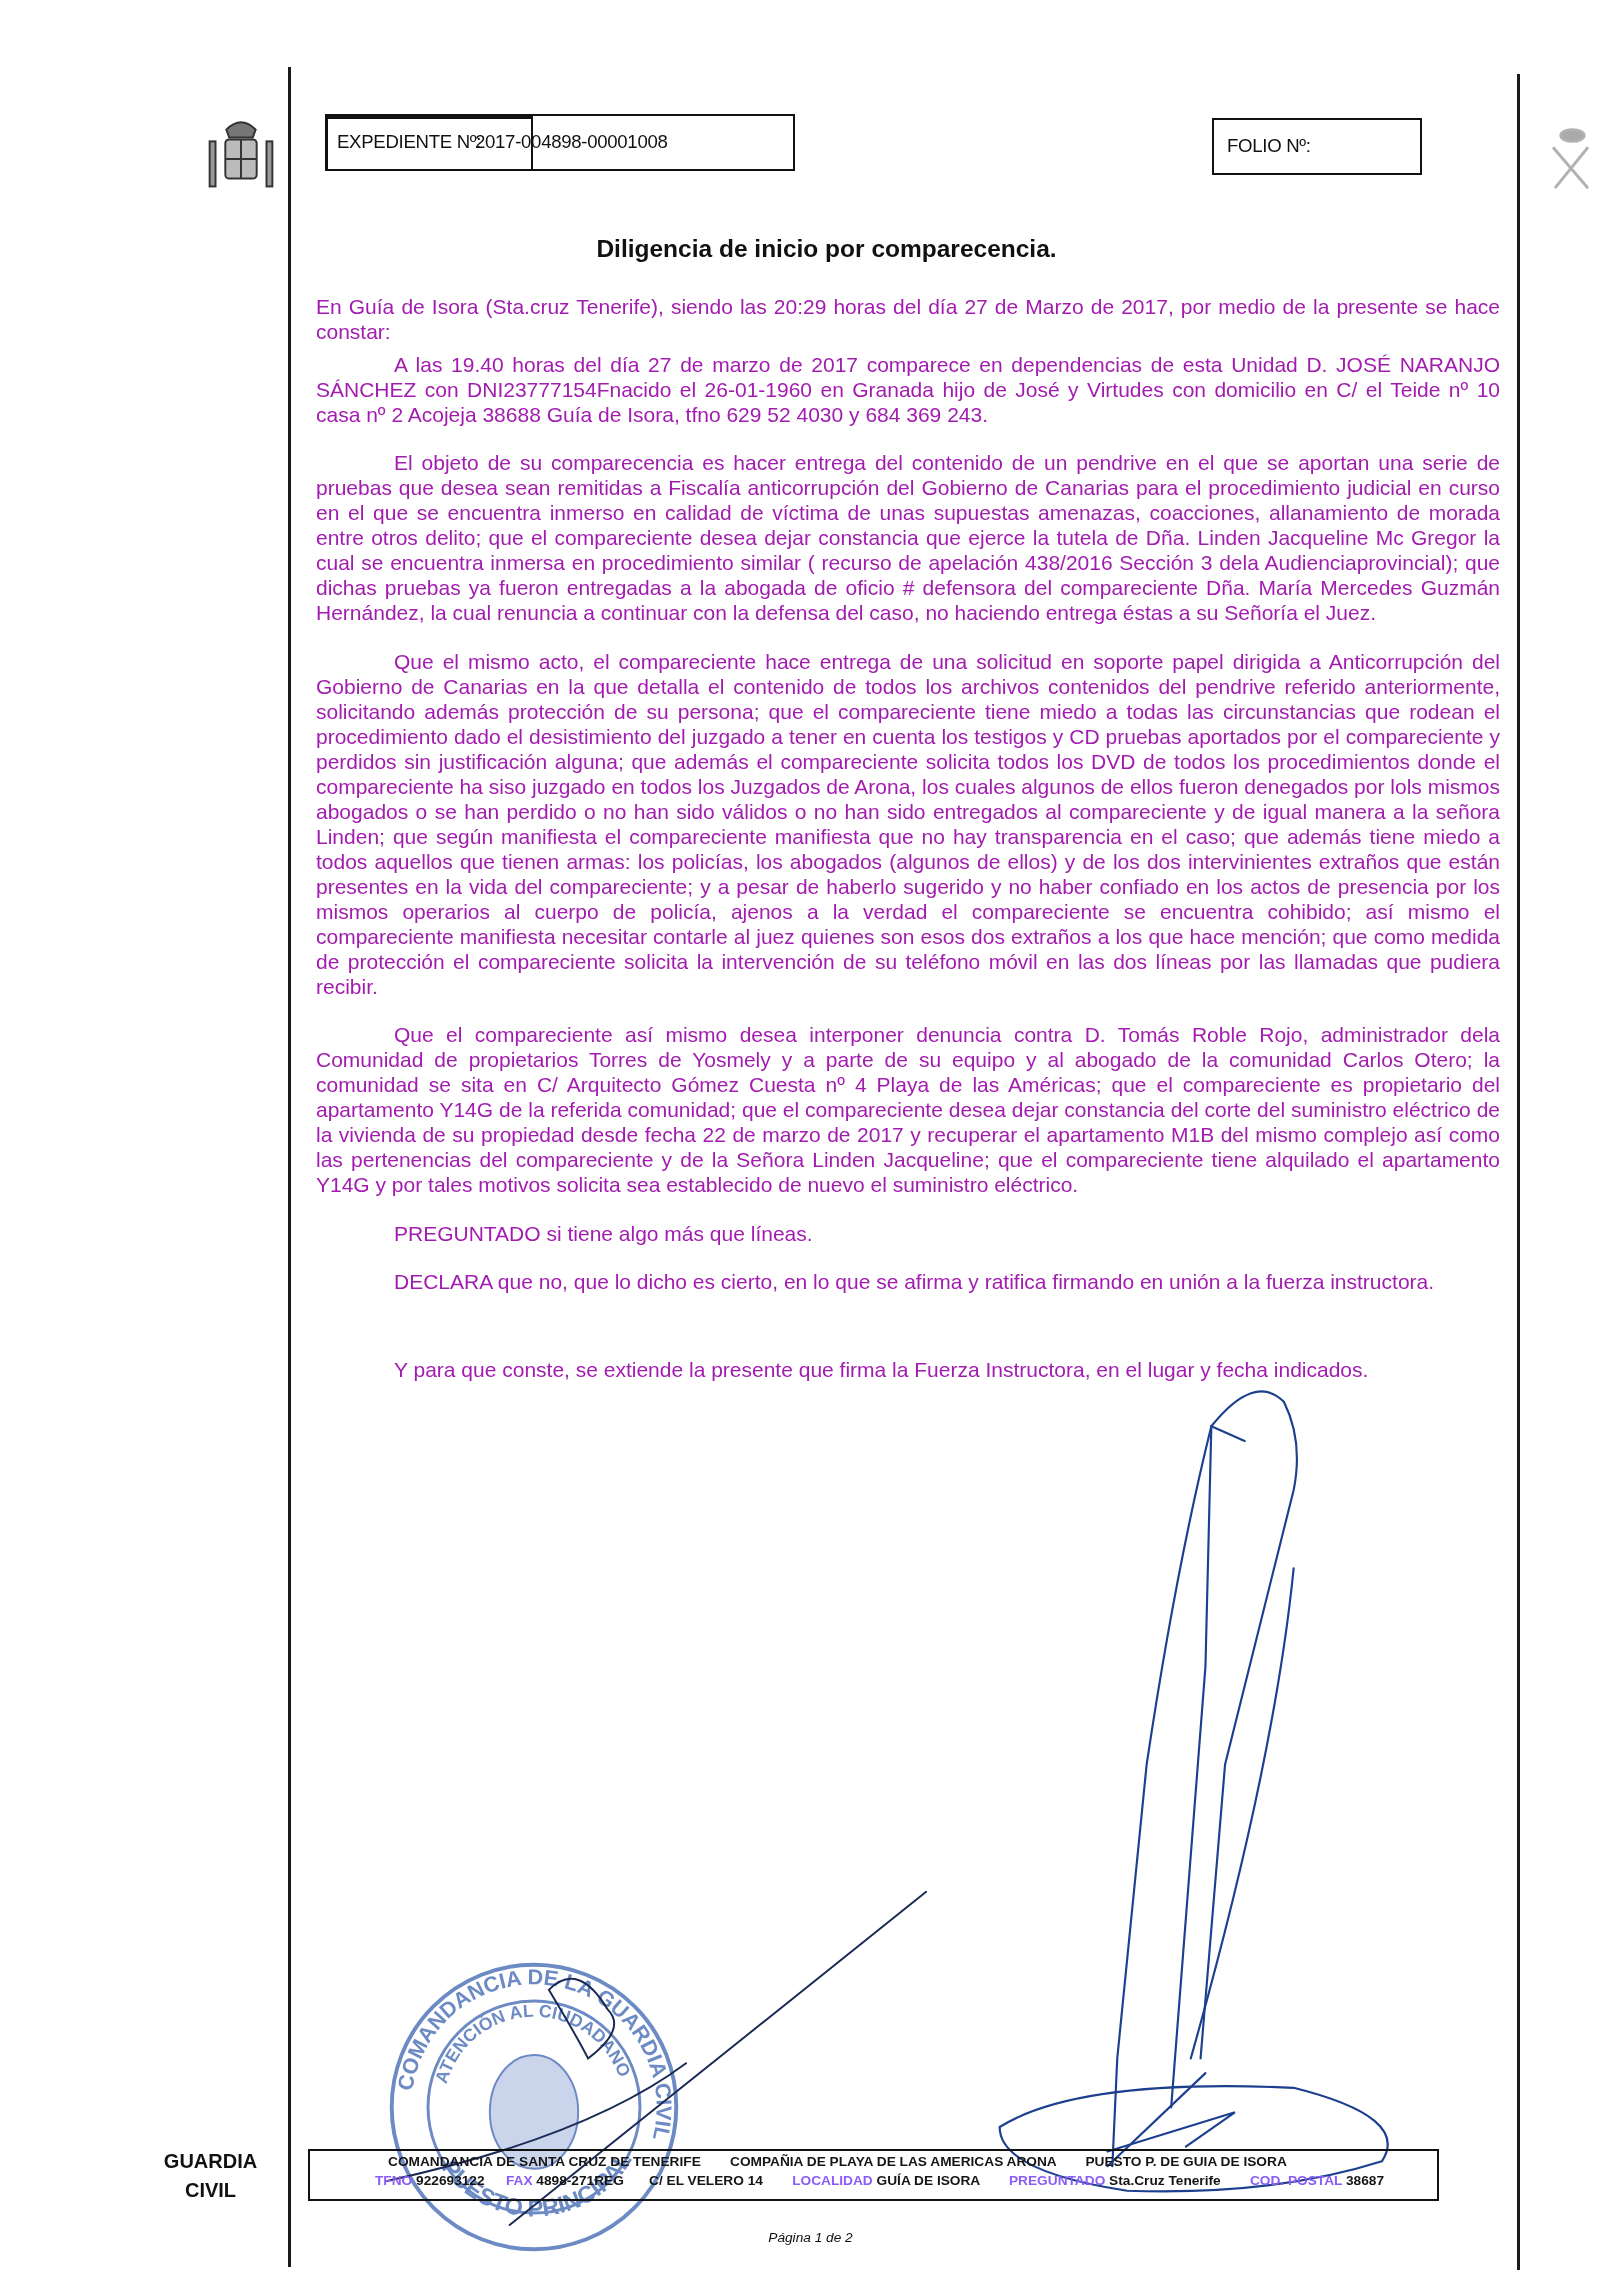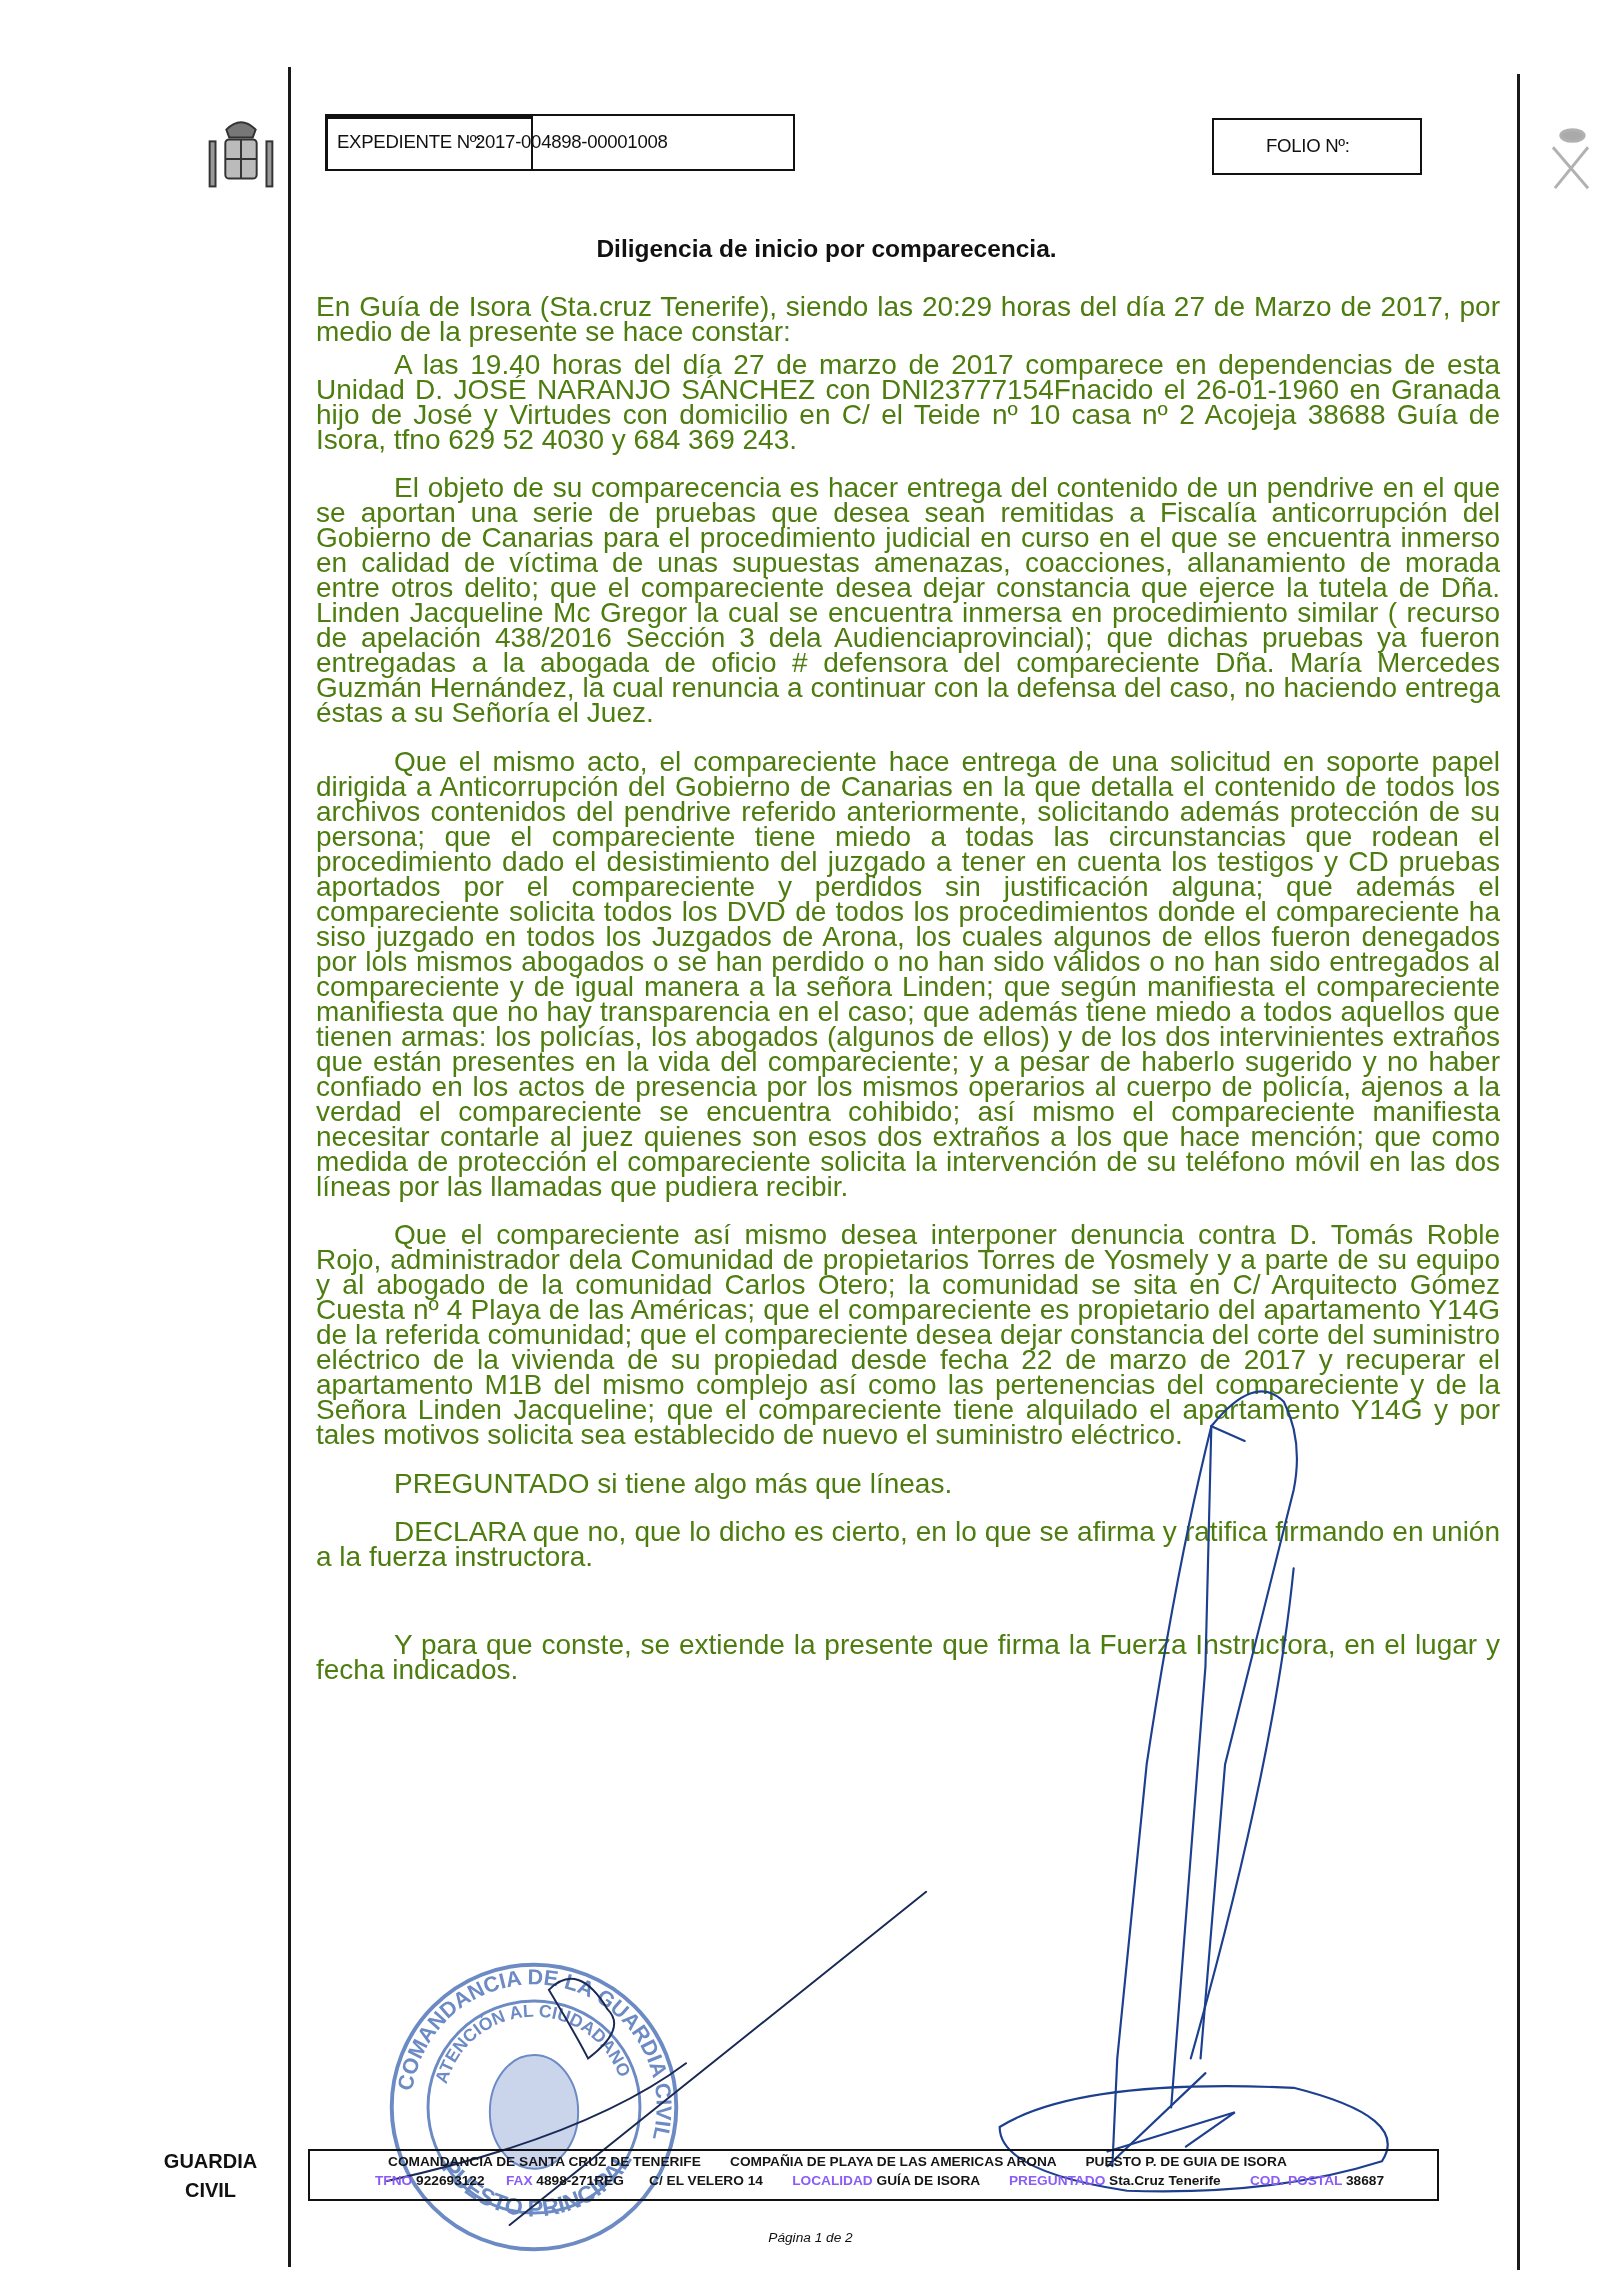--- a/index.html
+++ b/index.html
@@ -3,21 +3,21 @@
 <meta charset="utf-8">
 <style>
   html, body { margin: 0; padding: 0; background: #ffffff; }
   body { width: 1621px; height: 2292px; position: relative; overflow: hidden;
          font-family: "Liberation Sans", sans-serif; color: #111; }
   .vline { position: absolute; width: 2.9px; background: #1a1a1a; }
   .box { position: absolute; border: 2.9px solid #111; box-sizing: border-box; }
   .box-text { position: absolute; font-family: "Liberation Sans", sans-serif; font-size: 18.6px; letter-spacing: -0.3px; color: #111; }
   .title { position: absolute; left: 0; width: 100%; text-align: center; top: 235px;
            font-size: 24.5px; font-weight: bold; }
-  .body-text { position: absolute; left: 316px; width: 1184px; font-size: 28px; line-height: 25px; text-align: justify; color: #4d7c0f; }
+  .body-text { position: absolute; left: 316px; width: 1184px; font-size: 21px; line-height: 25px; text-align: justify; color: #a21caf; }
   .body-text p { margin: 0 0 15.7px 0; }
   .indent { text-indent: 78px; }
   .footer-box { position: absolute; left: 308px; top: 2149px; width: 1131px; height: 52px; border: 2.9px solid #111; box-sizing: border-box; font-weight: bold; }
   .footer-line { position: absolute; left: 78px; font-size: 13.7px; white-space: nowrap; color: #151515; }
   .faded { color: #8b5cf6; }
   .gc { position: absolute; left: 147px; top: 2147px; width: 127px; text-align: center; font-weight: bold; font-size: 20px; line-height: 29px; }
   .pagenum { position: absolute; left: 0; width: 1621px; top: 2230px; text-align: center; font-size: 13.7px; font-style: italic; }
   svg { position: absolute; left: 0; top: 0; }
 </style>
 </head>
@@ -54,21 +54,21 @@
 
 <div class="box" style="left:325px; top:114px; width:208px; height:57px; border:none;"></div>
 
 <div class="box" style="left:325px; top:114px; width:207px; height:57px; border:none;"></div>
 
 <div class="box" style="left:325px; top:114px; width:470px; height:57px;"></div>
 <span class="box-text" style="left:337px; top:131px;">EXPEDIENTE Nº:</span>
 <span class="box-text" style="left:475px; top:131px;">2017-004898-00001008</span>
 
 <div class="box" style="left:1212px; top:118px; width:210px; height:57px;"></div>
-<span class="box-text" style="left:1266px; top:135px;">FOLIO Nº:</span>
+<span class="box-text" style="left:1227px; top:135px;">FOLIO Nº:</span>
 <span class="box-text" style="left:1328px; top:135px;"></span>
 
 <div class="title" style="left:16px; width:1621px;">Diligencia de inicio por comparecencia.</div>
 
 <div class="body-text" style="top:294px;">
   <p style="margin-bottom:7.8px;">En Guía de Isora (Sta.cruz Tenerife), siendo las 20:29 horas del día 27 de Marzo de 2017, por medio de la presente se hace constar:</p>
   <p class="indent" style="margin-bottom:23.5px;">A las 19.40 horas del día 27 de marzo de 2017 comparece en dependencias de esta Unidad D. JOSÉ NARANJO SÁNCHEZ con DNI23777154Fnacido el 26-01-1960 en Granada hijo de José y Virtudes con domicilio en C/ el Teide nº 10 casa nº 2 Acojeja 38688 Guía de Isora, tfno 629 52 4030 y 684 369 243.</p>
   <p class="indent" style="margin-bottom:23.5px;">El objeto de su comparecencia es hacer entrega del contenido de un pendrive en el que se aportan una serie de pruebas que desea sean remitidas a Fiscalía anticorrupción del Gobierno de Canarias para el procedimiento judicial en curso en el que se encuentra inmerso en calidad de víctima de unas supuestas amenazas, coacciones, allanamiento de morada entre otros delito; que el compareciente desea dejar constancia que ejerce la tutela de Dña. Linden Jacqueline Mc Gregor la cual se encuentra inmersa en procedimiento similar ( recurso de apelación 438/2016 Sección 3 dela Audienciaprovincial); que dichas pruebas ya fueron entregadas a la abogada de oficio # defensora del compareciente Dña. María Mercedes Guzmán Hernández, la cual renuncia a continuar con la defensa del caso, no haciendo entrega éstas a su Señoría el Juez.</p>
   <p class="indent" style="margin-bottom:23.5px;">Que el mismo acto, el compareciente hace entrega de una solicitud en soporte papel dirigida a Anticorrupción del Gobierno de Canarias en la que detalla el contenido de todos los archivos contenidos del pendrive referido anteriormente, solicitando además protección de su persona; que el compareciente tiene miedo a todas las circunstancias que rodean el procedimiento dado el desistimiento del juzgado a tener en cuenta los testigos y CD pruebas aportados por el compareciente y perdidos sin justificación alguna; que además el compareciente solicita todos los DVD de todos los procedimientos donde el compareciente ha siso juzgado en todos los Juzgados de Arona, los cuales algunos de ellos fueron denegados por lols mismos abogados o se han perdido o no han sido válidos o no han sido entregados al compareciente y de igual manera a la señora Linden; que según manifiesta el compareciente manifiesta que no hay transparencia en el caso; que además tiene miedo a todos aquellos que tienen armas: los policías, los abogados (algunos de ellos) y de los dos intervinientes extraños que están presentes en la vida del compareciente; y a pesar de haberlo sugerido y no haber confiado en los actos de presencia por los mismos operarios al cuerpo de policía, ajenos a la verdad el compareciente se encuentra cohibido; así mismo el compareciente manifiesta necesitar contarle al juez quienes son esos dos extraños a los que hace mención; que como medida de protección el compareciente solicita la intervención de su teléfono móvil en las dos líneas por las llamadas que pudiera recibir.</p>
   <p class="indent" style="margin-bottom:23.5px;">Que el compareciente así mismo desea interponer denuncia contra D. Tomás Roble Rojo, administrador dela Comunidad de propietarios Torres de Yosmely y a parte de su equipo y al abogado de la comunidad Carlos Otero; la comunidad se sita en C/ Arquitecto Gómez Cuesta nº 4 Playa de las Américas; que el compareciente es propietario del apartamento Y14G de la referida comunidad; que el compareciente desea dejar constancia del corte del suministro eléctrico de la vivienda de su propiedad desde fecha 22 de marzo de 2017 y recuperar el apartamento M1B del mismo complejo así como las pertenencias del compareciente y de la Señora Linden Jacqueline; que el compareciente tiene alquilado el apartamento Y14G y por tales motivos solicita sea establecido de nuevo el suministro eléctrico.</p>

